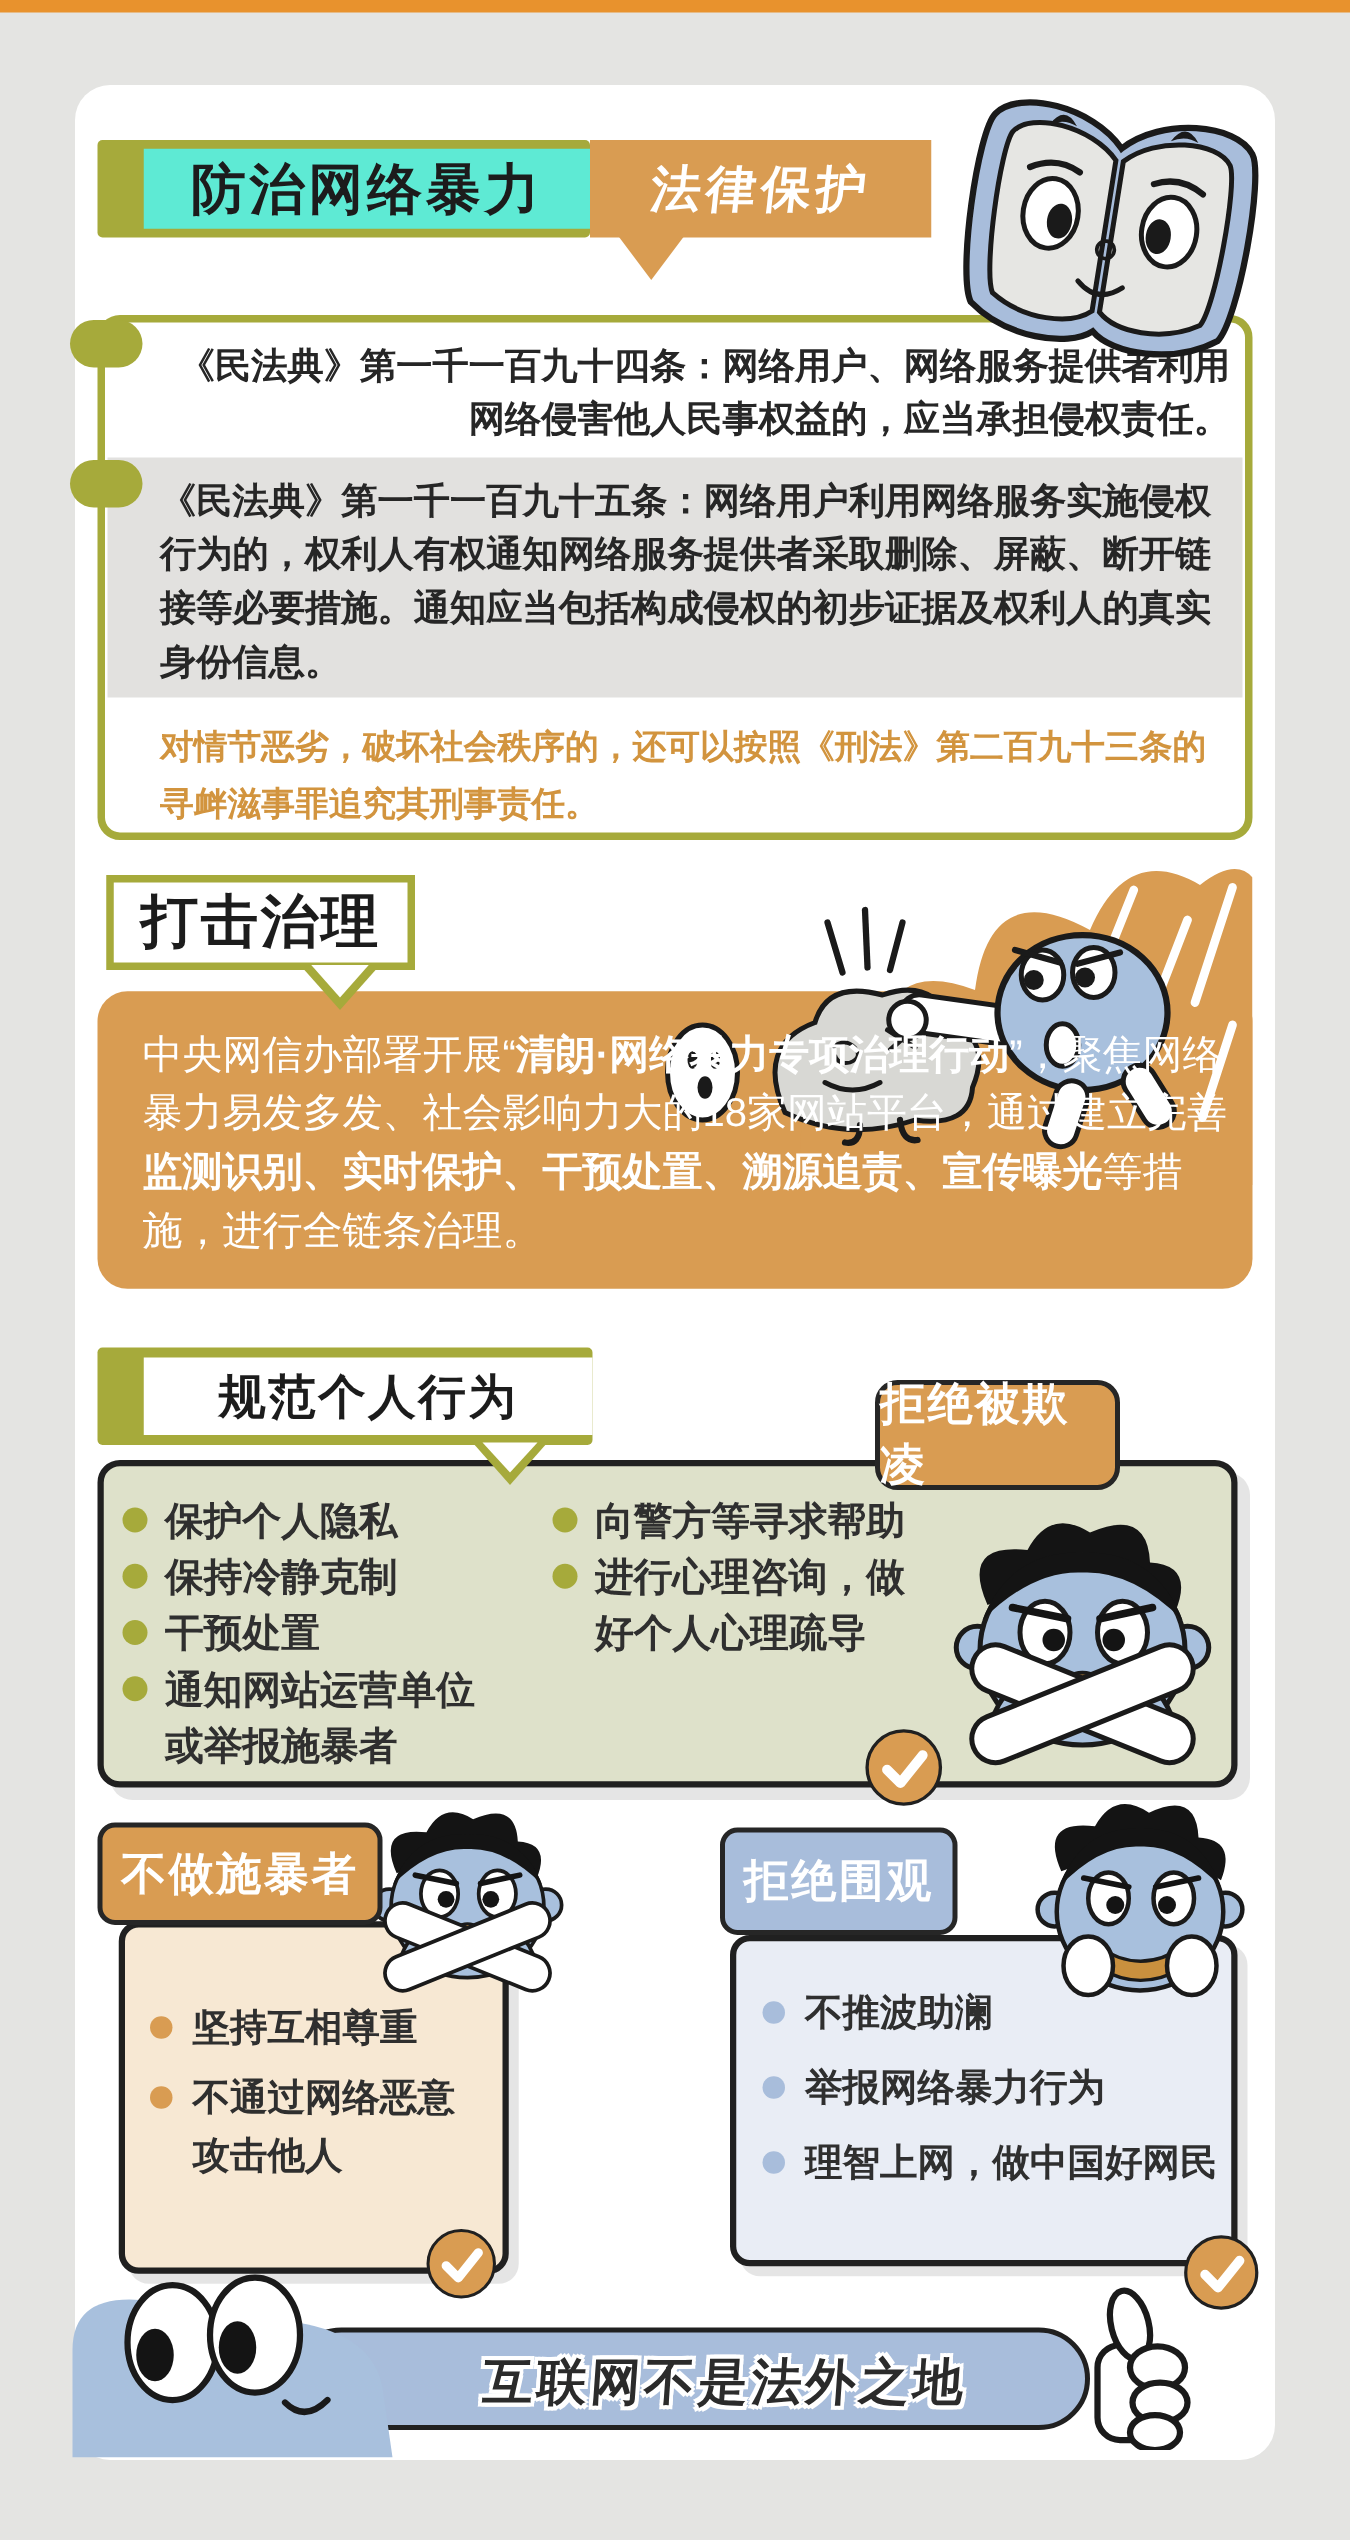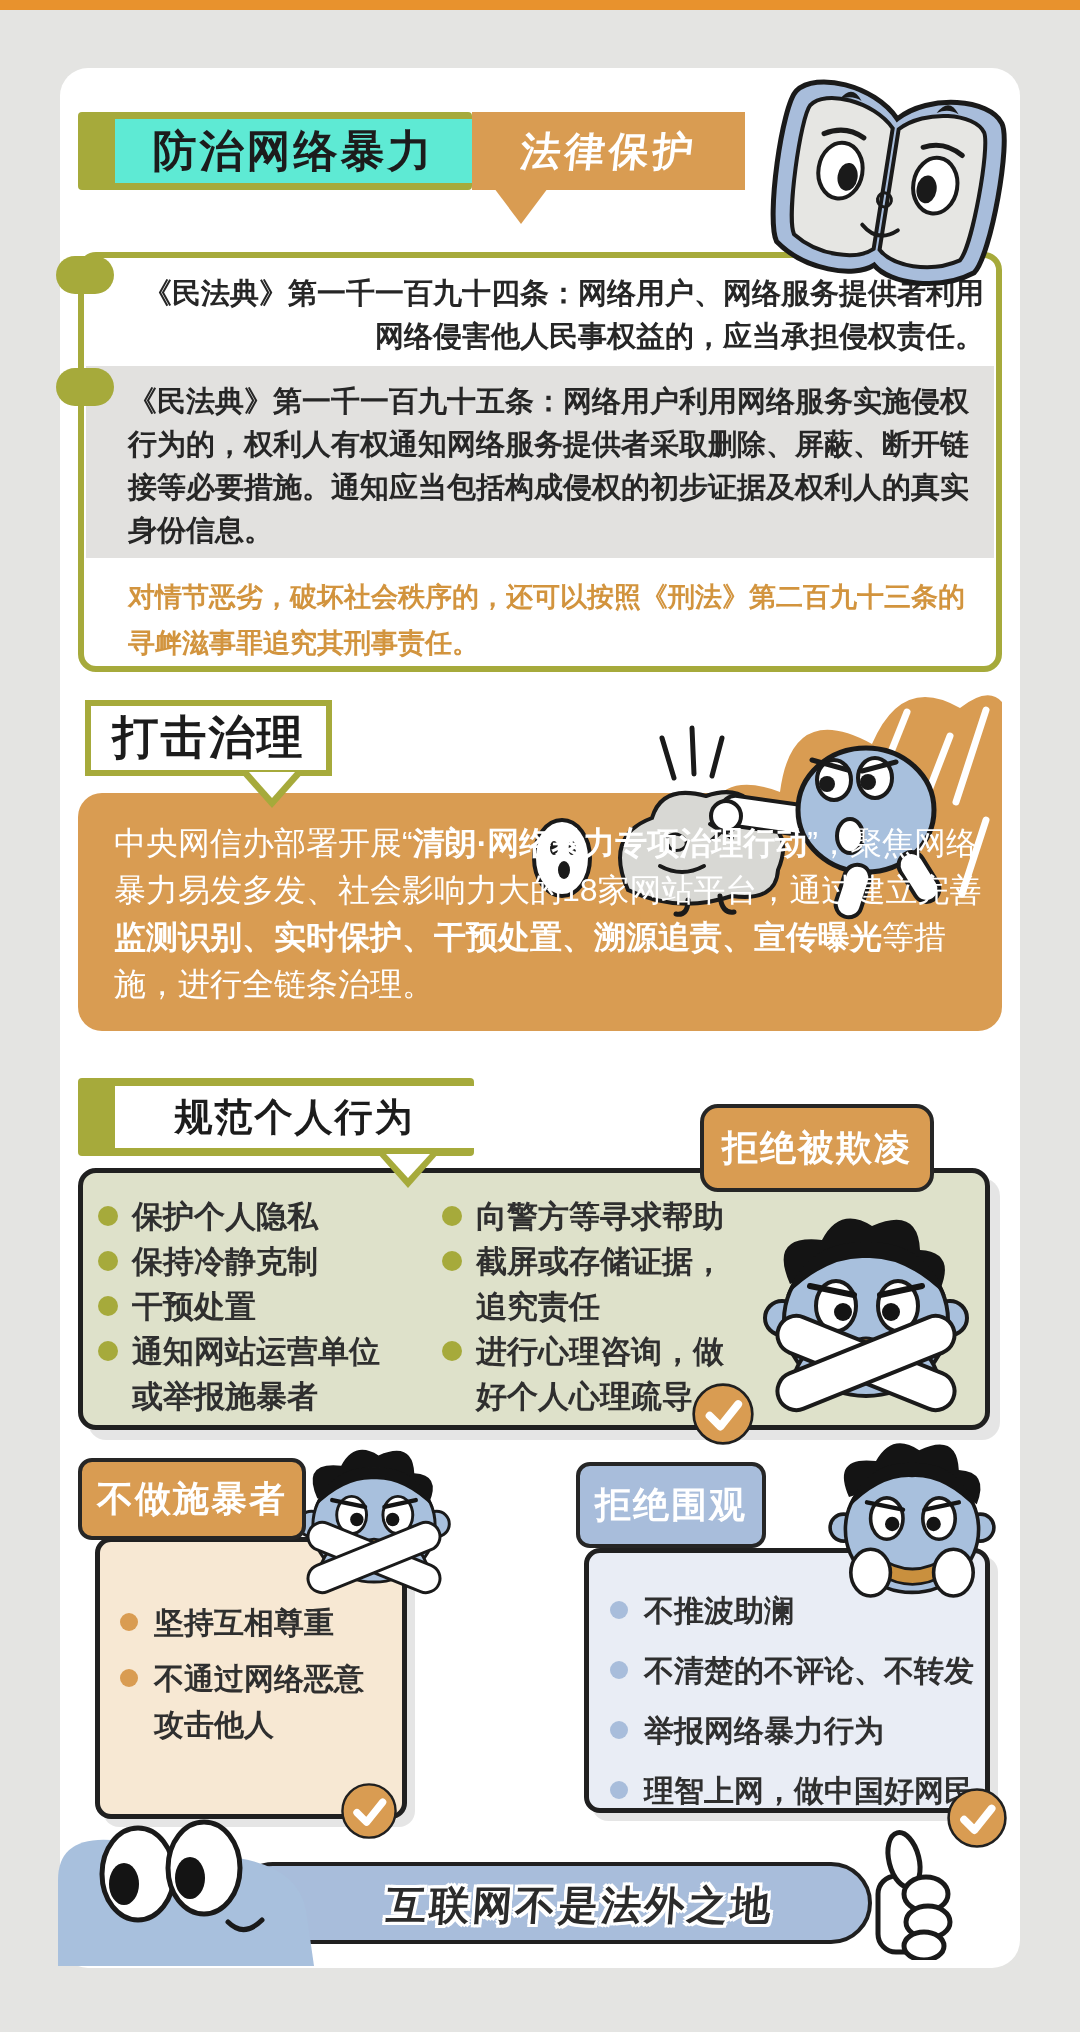--- a/index.html
+++ b/index.html
@@ -40,21 +40,21 @@
   #chase-svg{left:420px;top:652px;width:582px;height:296px;z-index:2;}
   #crack-box{left:78px;top:793px;width:924px;height:238px;background:#d99c52;border-radius:24px;z-index:1;}
   #crack-p{left:114px;top:820px;width:874px;font-size:32px;line-height:47px;font-weight:500;color:#ffffff;z-index:2;}
   #crack-p .seg-bold{font-weight:900;}
   
   .s3-olive{left:78px;top:1078px;width:396px;height:78px;background:#a6aa3b;border-radius:4px;z-index:2;}
   .s3-white{left:115px;top:1086px;width:359px;height:62px;background:#ffffff;display:flex;align-items:center;justify-content:center;z-index:3;}
   .s3-white span{font-size:38px;font-weight:900;color:#1c1c1c;letter-spacing:2px;}
   #s3-tri-o{left:378px;top:1154px;border-left:30px solid transparent;border-right:30px solid transparent;border-top:34px solid #a6aa3b;}
   #s3-tri-i{left:386px;top:1154px;border-left:22px solid transparent;border-right:22px solid transparent;border-top:24px solid #ffffff;z-index:4;}
-  #bully-badge{left:700px;top:1104px;width:234px;height:88px;background:#d99c52;border:4px solid #262626;border-radius:18px;box-sizing:border-box;display:flex;align-items:center;justify-content:center;z-index:5;}
+  #bully-badge{left:700px;top:1104px;width:196px;height:88px;background:#d99c52;border:4px solid #262626;border-radius:18px;box-sizing:border-box;display:flex;align-items:center;justify-content:center;z-index:5;}
   #bully-badge span{font-size:36px;font-weight:900;color:#ffffff;letter-spacing:2px;}
   #sage-box{left:78px;top:1168px;width:912px;height:262px;background:#dee1ca;border:5px solid #202020;border-radius:18px;box-sizing:border-box;box-shadow:10px 10px 0 rgba(0,0,0,0.10);z-index:1;}
   ul.blist{list-style:none;margin:4px;padding:0;}
   ul.blist li{position:relative;padding-left:34px;font-weight:600;color:#2f2f2f;}
   ul.blist li::before{content:"";position:absolute;left:0;border-radius:50%;}
   ul.sagelist li{font-size:31px;line-height:45px;}
   ul.sagelist li::before{width:20px;height:20px;top:12px;background:#a6aa3b;}
   #sage-col1{left:94px;top:1190px;width:310px;z-index:2;}
   #sage-col2{left:438px;top:1190px;width:306px;z-index:2;}
   #angry1-svg{left:756px;top:1192px;width:220px;height:236px;z-index:3;}
@@ -206,21 +206,20 @@
   <ul class="abs blist sagelist" id="sage-col1">
 
   <li>保护个人隐私</li>
       <li>保持冷静克制</li>
       <li>干预处置</li>
       <li>通知网站运营单位或举报施暴者</li>
     </ul>
   <ul class="abs blist sagelist" id="sage-col2">
 
   <li>向警方等寻求帮助</li>
-      <li>截屏或存储证据，追究责任</li>
       <li>进行心理咨询，做好个人心理疏导</li>
     </ul>
   <svg class="abs" id="angry1-svg" viewBox="0 0 220 220">
       <use href="#sym-angry"></use>
     </svg>
   <svg class="abs chk" id="chk1" viewBox="0 0 72 72">
       <use href="#sym-check"></use>
     </svg>
 
   <div class="abs" id="abuser-badge">
@@ -239,21 +238,20 @@
       <use href="#sym-check"></use>
     </svg>
 
   <div class="abs" id="onlooker-badge">
     <span>拒绝围观</span>
   </div>
   <div class="abs" id="onlooker-card"></div>
   <ul class="abs blist cardlist bluelist" id="onlooker-list">
 
   <li>不推波助澜</li>
-      <li>不清楚的不评论、不转发</li>
       <li>举报网络暴力行为</li>
       <li>理智上网，做中国好网民</li>
     </ul>
   <svg class="abs" id="shh-svg" viewBox="0 0 200 212">
     <path d="M30 76 Q10 30 60 36 Q78 4 108 24 Q150 4 152 46 Q186 48 172 84 Q140 62 100 64 Q62 64 30 76 Z" fill="#141414"></path>
     <circle cx="24" cy="110" r="15" fill="#a8c0dd" stroke="#1a1a1a" stroke-width="4"></circle>
     <circle cx="176" cy="110" r="15" fill="#a8c0dd" stroke="#1a1a1a" stroke-width="4"></circle>
     <ellipse cx="100" cy="112" rx="74" ry="70" fill="#a8c0dd" stroke="#1a1a1a" stroke-width="4"></ellipse>
     <path d="M28 90 Q64 52 100 54 Q136 52 172 90 Q152 36 100 38 Q48 36 28 90 Z" fill="#141414"></path>
     <ellipse cx="72" cy="100" rx="18" ry="23" fill="#ffffff" stroke="#1a1a1a" stroke-width="4"></ellipse>

